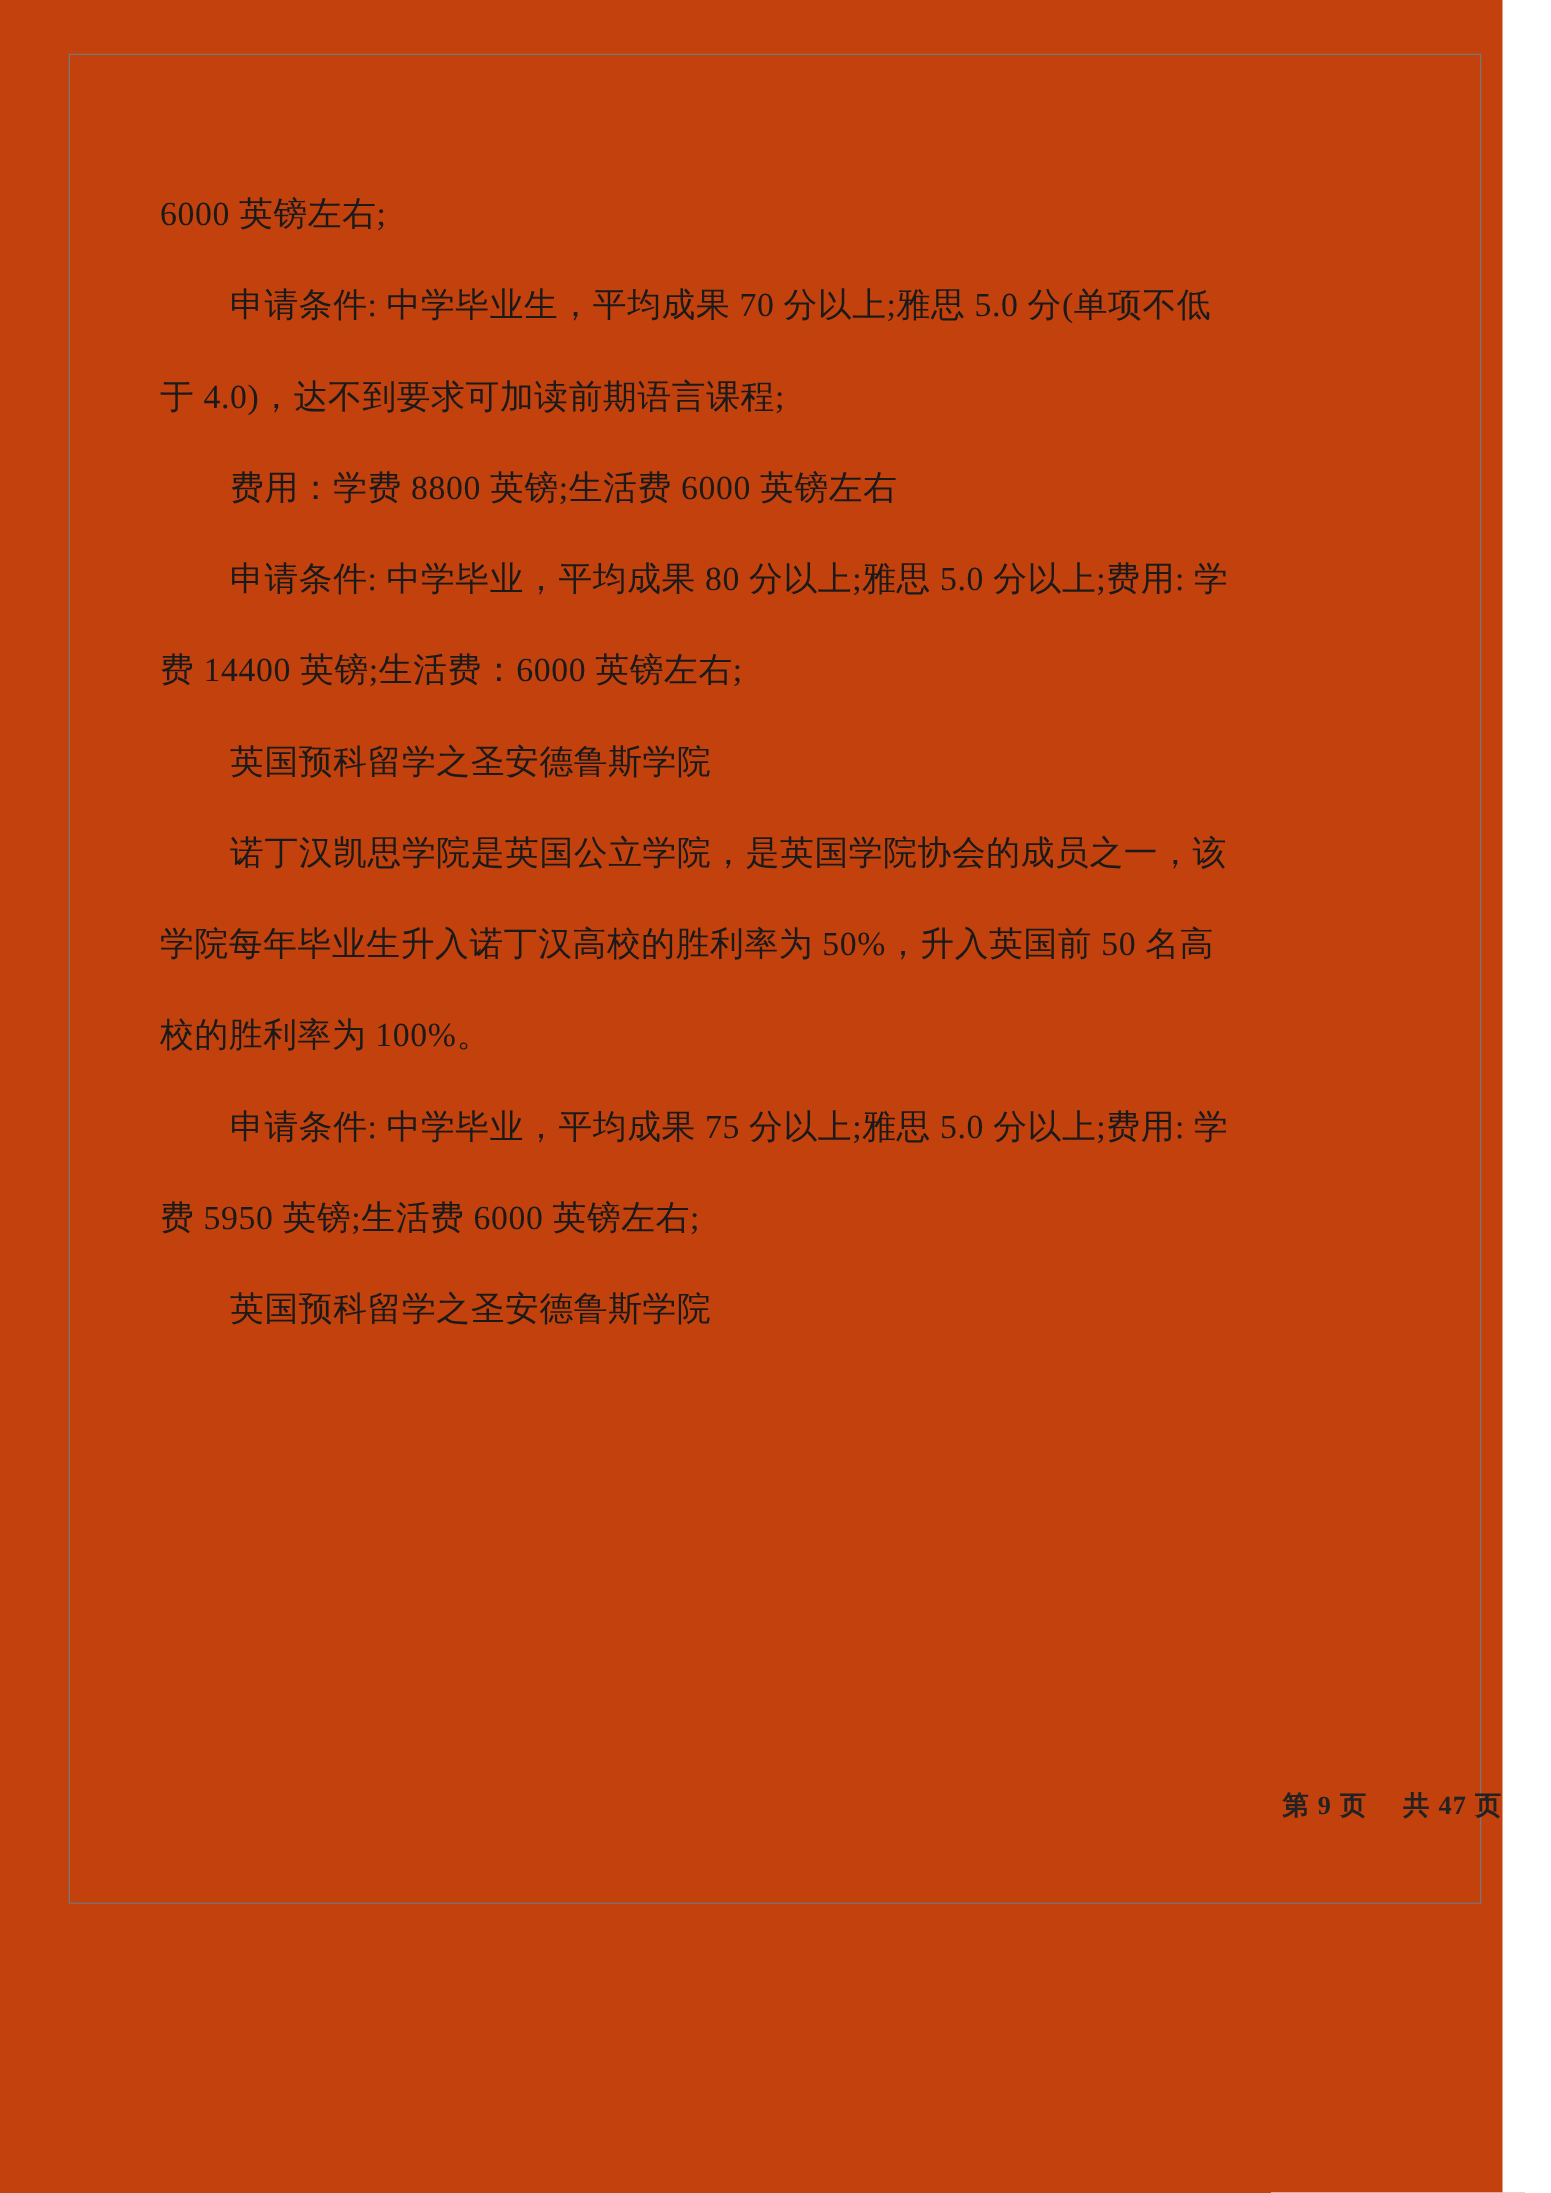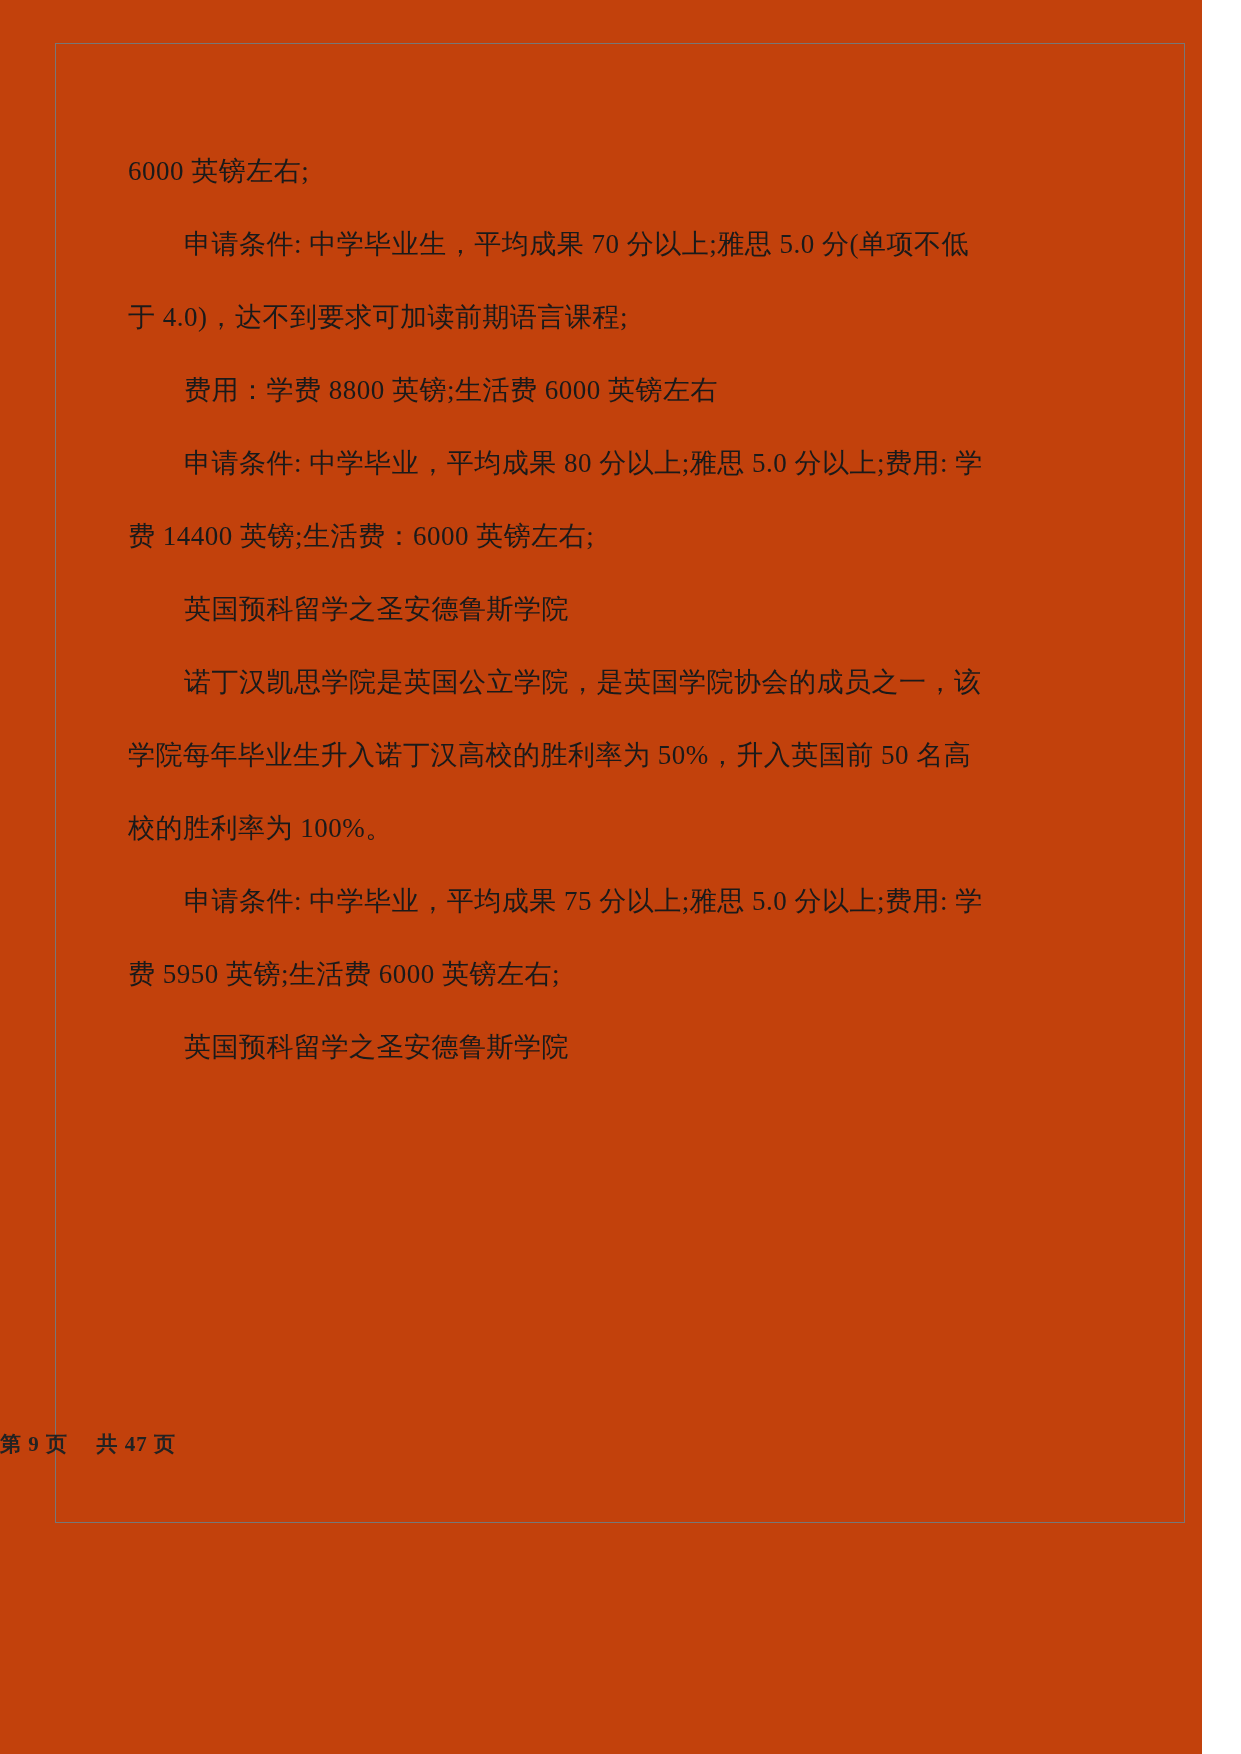--- a/index.html
+++ b/index.html
@@ -39,21 +39,21 @@
     white-space: pre-wrap;
   }
   .indent {
     text-indent: 56px;
   }
   .footer {
     position: absolute;
     left: 0;
     right: 0;
     top: 1430px;
-    text-align: left;
+    text-align: right;
     font-size: 21px;
     color: #222;
     font-family: "Liberation Serif", serif;
     font-weight: bold;
     letter-spacing: 1px;
   }
   .footer span { display: inline-block; }
   .footer .gap { width: 16px; }
 </style>
 </head>

